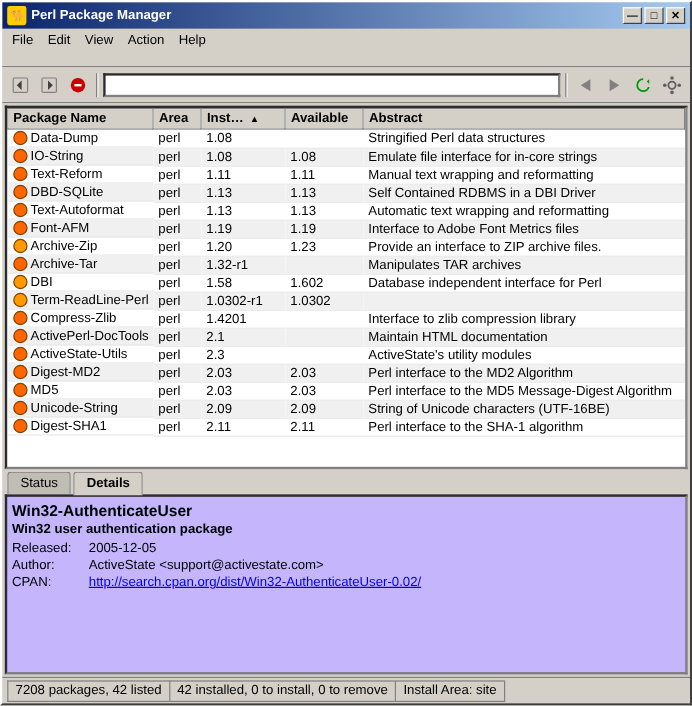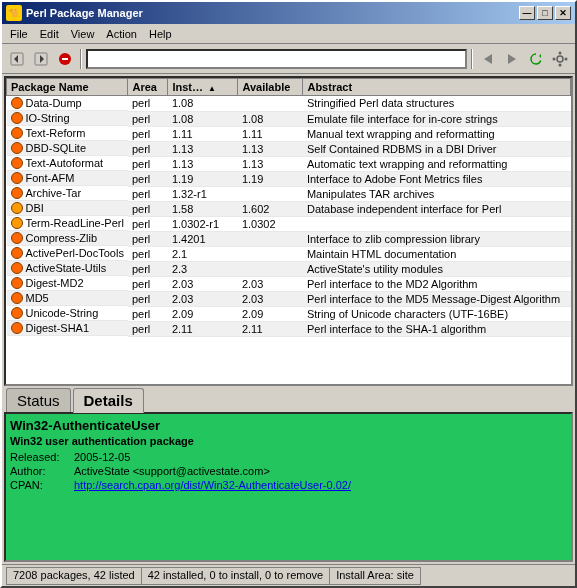--- a/index.html
+++ b/index.html
@@ -67,21 +67,21 @@
       display: flex;
       align-items: center;
       justify-content: center;
       font-weight: bold;
     }
     .menu-bar {
       background: #d4d0c8;
       display: flex;
       padding: 2px 2px 0;
       border-bottom: 1px solid #808080;
-      height: 20px;
+      height: 32px;
       flex-shrink: 0;
     }
     .menu-item {
       padding: 2px 6px;
       cursor: pointer;
       font-size: 11px;
       color: #000;
     }
     .toolbar {
       background: #d4d0c8;
@@ -186,36 +186,36 @@
       padding: 0 4px;
       gap: 2px;
       flex-shrink: 0;
     }
     .tab {
       padding: 3px 10px;
       border: 1px solid #808080;
       border-bottom: none;
       background: #c0bdb5;
       cursor: pointer;
-      font-size: 15px;
+      font-size: 11px;
       border-top-left-radius: 3px;
       border-top-right-radius: 3px;
     }
     .tab.active {
       background: #d4d0c8;
       font-weight: bold;
       border-bottom: 1px solid #d4d0c8;
       margin-bottom: -1px;
       z-index: 1;
       position: relative;
     }
     .detail-panel {
       border: 2px inset #808080;
       margin: 0 2px 2px;
-      background: #22c55e;
+      background: #c4b5fd;
       height: 150px;
       overflow: auto;
       padding: 4px;
       flex-shrink: 0;
     }
     .detail-name {
       font-size: 13px;
       font-weight: bold;
       color: #000;
       margin-bottom: 2px;
@@ -421,20 +421,30 @@
                   <span class="pkg-icon" style="background: rgb(255, 102, 0); border: 1px solid rgb(128, 64, 0); border-radius: 50%; width: 12px; height: 12px; display: inline-block; margin-right: 3px; flex-shrink: 0;"></span>
                   <span>Font-AFM</span>
                 </td>
                 <td>perl</td>
                 <td>1.19</td>
                 <td>1.19</td>
                 <td style="overflow: hidden; text-overflow: ellipsis; max-width: 220px;">Interface to Adobe Font Metrics files</td>
               </tr>
               <tr>
                 <td style="display: flex; align-items: center;">
+                  <span class="pkg-icon" style="background: rgb(255, 153, 0); border: 1px solid rgb(128, 64, 0); border-radius: 50%; width: 12px; height: 12px; display: inline-block; margin-right: 3px; flex-shrink: 0;"></span>
+                  <span>Archive-Zip</span>
+                </td>
+                <td>perl</td>
+                <td>1.20</td>
+                <td>1.23</td>
+                <td style="overflow: hidden; text-overflow: ellipsis; max-width: 220px;">Provide an interface to ZIP archive files.</td>
+              </tr>
+              <tr>
+                <td style="display: flex; align-items: center;">
                   <span class="pkg-icon" style="background: rgb(255, 102, 0); border: 1px solid rgb(128, 64, 0); border-radius: 50%; width: 12px; height: 12px; display: inline-block; margin-right: 3px; flex-shrink: 0;"></span>
                   <span>Archive-Tar</span>
                 </td>
                 <td>perl</td>
                 <td>1.32-r1</td>
                 <td></td>
                 <td style="overflow: hidden; text-overflow: ellipsis; max-width: 220px;">Manipulates TAR archives</td>
               </tr>
               <tr>
                 <td style="display: flex; align-items: center;">

